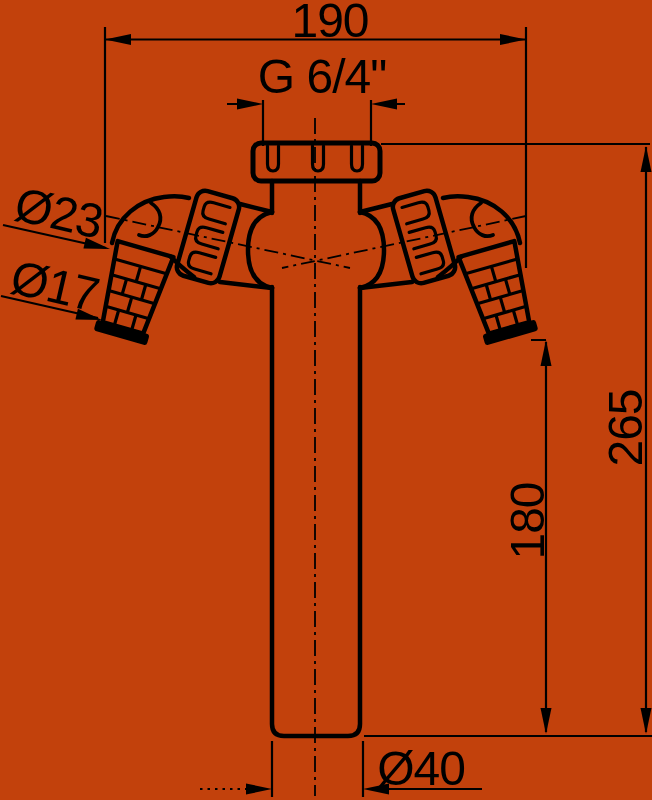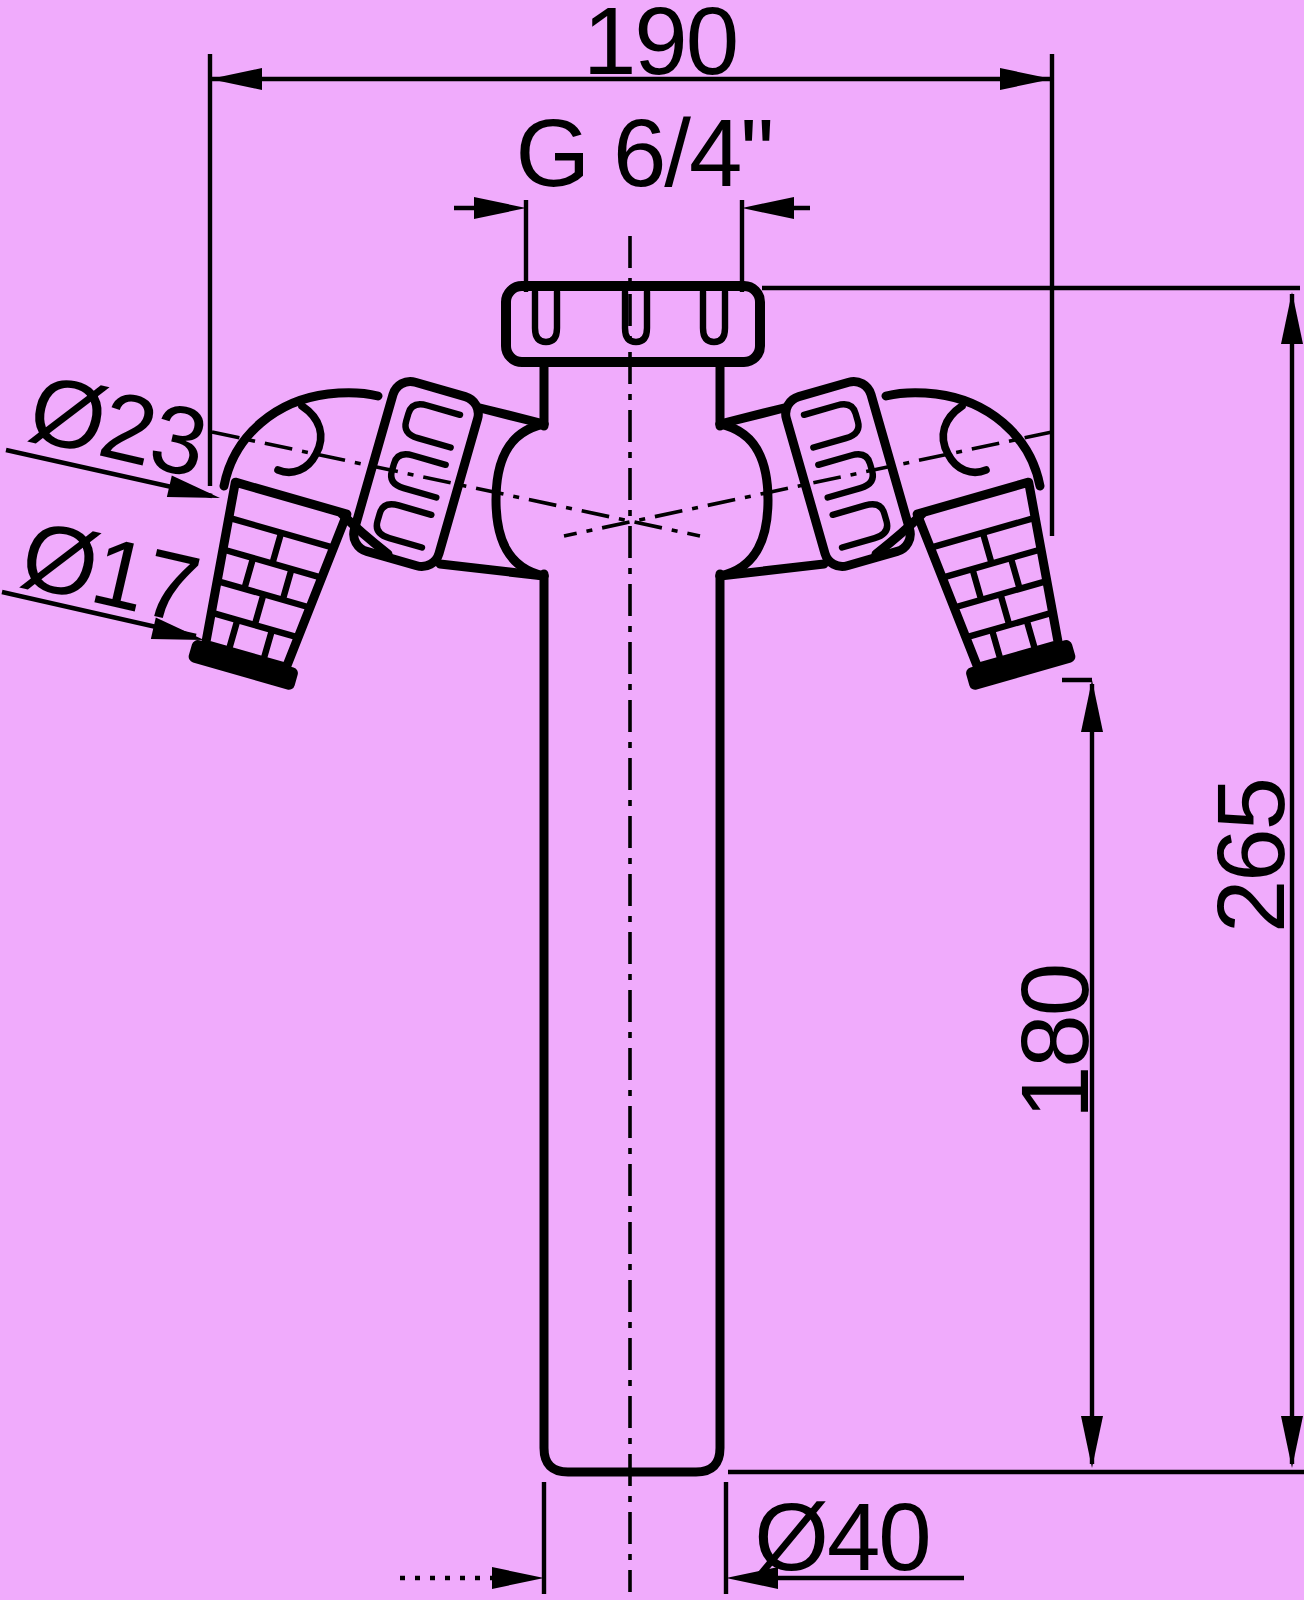--- a/index.html
+++ b/index.html
@@ -1,17 +1,17 @@
 <!DOCTYPE html>
 <html><head>
 <meta charset="utf-8">
 <style>
   html,body{margin:0;padding:0;background:#e8e8e8;}
   .canvas{
-    width:652px;height:800px;margin:0 auto;background:#f0abfc;
+    width:652px;height:800px;margin:0 auto;background:#c2410c;
     position:relative;overflow:hidden;
     font-family:"Liberation Sans", sans-serif;
   }
   svg{display:block;}
   text{
     font-family:"Liberation Sans", sans-serif;
     font-size:48px;
     letter-spacing:-1px;
     fill:#000;
   }

